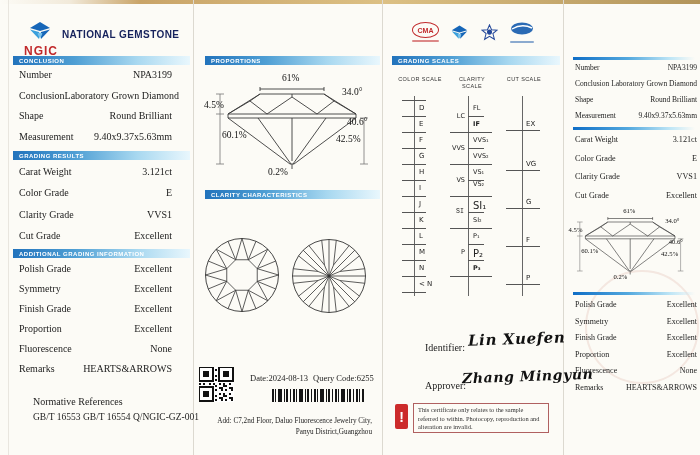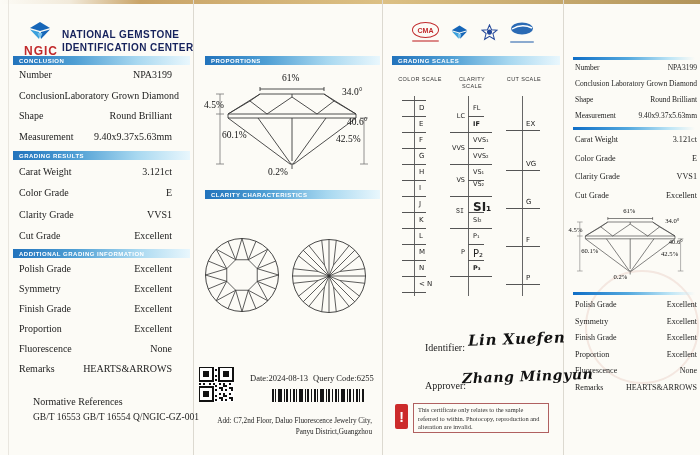--- a/index.html
+++ b/index.html
@@ -68,21 +68,20 @@
       <svg width="22" height="18" viewBox="0 0 22 18">
         <polygon points="11,0 21,6 11,9 1,6" fill="#1666b8"></polygon>
         <polygon points="1,7.5 10,10 10,17" fill="#3aa0dc"></polygon>
         <polygon points="21,7.5 12,10 12,17" fill="#1666b8"></polygon>
         <polygon points="11,10.5 13.5,11.5 11,17 8.5,11.5" fill="#7cc3ea"></polygon>
       </svg>
       <div class="ngic-red">NGIC</div>
     </div>
     <div class="abs logo-org" style="left:62px;top:28px;">
       <div>NATIONAL GEMSTONE</div>
-      <div>IDENTIFICATION CENTER</div>
     </div>
 
     <div class="bar" style="left:13px;top:56px;width:177px;">
       <span>CONCLUSION</span>
     </div>
     <div class="rows p1rows" style="left:19px;top:69px;width:153px;">
         <div class="frow">
           <span class="flabel">Number</span>
           <span class="fvalue">NPA3199</span>
         </div>
@@ -378,21 +377,21 @@
         <div class="slabel" style="left: 21px; top: 184px; font-size: 7px;">&lt; N</div>
       </div>
     <div class="scale" id="clarity-scale" style="left:444px;top:96px;width:58px;height:205px;">
         <div class="sline" style="left: 24px; top: 0px; height: 200px;"></div>
         <div class="slabel" style="left: 29px; top: 8px; font-size: 6.5px;">FL</div>
         <div class="slabel" style="left: 29px; top: 24px; font-size: 6.5px; font-weight: bold;">IF</div>
         <div class="slabel" style="left: 29px; top: 40px; font-size: 6.5px;">VVS₁</div>
         <div class="slabel" style="left: 29px; top: 56px; font-size: 6.5px;">VVS₂</div>
         <div class="slabel" style="left: 29px; top: 72px; font-size: 6.5px;">VS₁</div>
         <div class="slabel" style="left: 29px; top: 84px; font-size: 6.5px;">VS₂</div>
-        <div class="slabel" style="left: 29px; top: 104px; font-size: 12px; font-weight: bold;">SI₁</div>
+        <div class="slabel" style="left: 29px; top: 104px; font-size: 10px;">SI₁</div>
         <div class="slabel" style="left: 29px; top: 120px; font-size: 6.5px;">SI₂</div>
         <div class="slabel" style="left: 29px; top: 136px; font-size: 6.5px;">P₁</div>
         <div class="slabel" style="left: 29px; top: 152px; font-size: 10px;">P₂</div>
         <div class="slabel" style="left: 29px; top: 168px; font-size: 6.5px; font-weight: bold;">P₃</div>
         <div class="slabel" style="left: 0px; width: 21px; top: 16px; font-size: 6.5px; text-align: right;">LC</div>
         <div class="tick" style="left: 24px; top: 20px; width: 16px;"></div>
         <div class="tick" style="left: 6px; top: 36px; width: 42px;"></div>
         <div class="slabel" style="left: 0px; width: 21px; top: 48px; font-size: 6.5px; text-align: right;">VVS</div>
         <div class="tick" style="left: 24px; top: 52px; width: 16px;"></div>
         <div class="tick" style="left: 6px; top: 68px; width: 42px;"></div>

